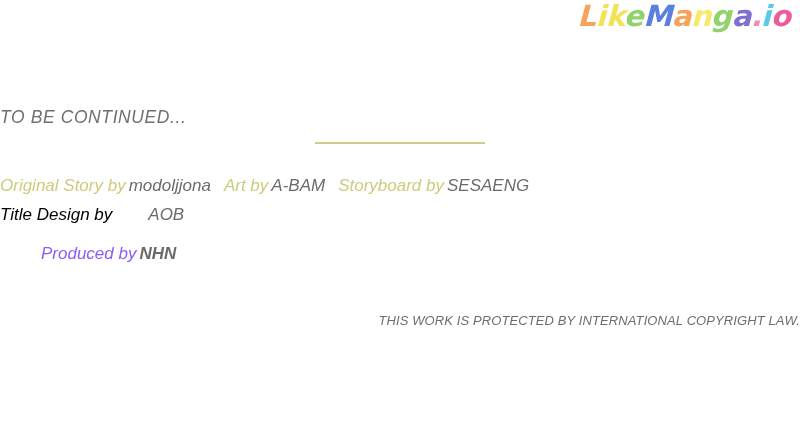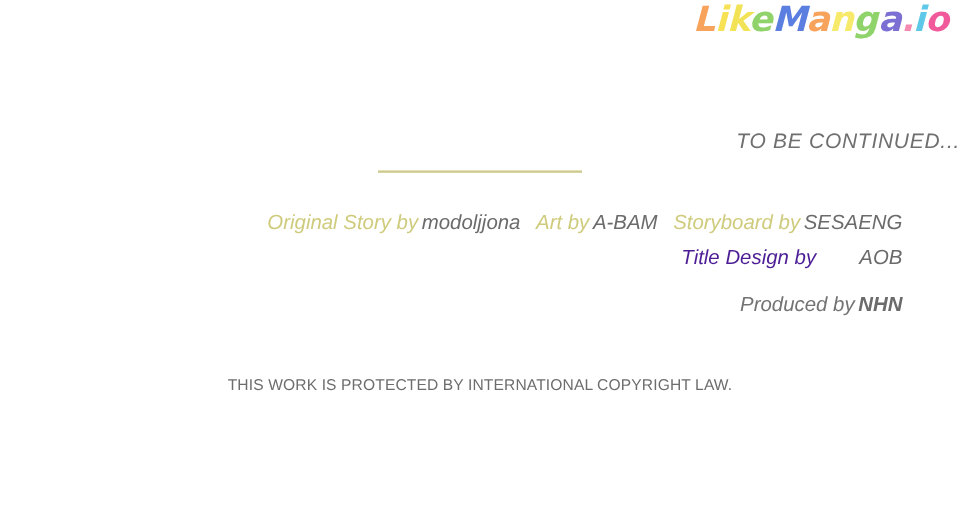--- a/index.html
+++ b/index.html
@@ -50,21 +50,21 @@
     top: 0;
     width: 800px;
     text-align: center;
   }
 
   #to-be-continued {
     position: absolute;
     top: 107px;
     left: 0;
     width: 800px;
-    text-align: right;
+    text-align: left;
     font-family: "Liberation Sans", sans-serif;
     font-style: italic;
     font-size: 17.5px;
     letter-spacing: 0.6px;
     color: #6f6f6f;
     white-space: nowrap;
   }
 
   #credits-divider {
     position: absolute;
@@ -73,21 +73,21 @@
     transform: translateX(-50%);
     width: 170px;
     height: 2px;
     background: #cfcb8f;
   }
 
   .credit-line {
     position: absolute;
     left: 0;
     width: 752px;
-    text-align: right;
+    text-align: left;
     white-space: nowrap;
     font-family: "Liberation Sans", sans-serif;
     font-style: italic;
     font-size: 17px;
   }
   #credit-line-1 { top: 176px; }
   #credit-line-2 { top: 205px; }
   #credit-line-3 { top: 244px; }
 
   .credit-role {
@@ -102,22 +102,23 @@
   .credit-gap {
     display: inline-block;
     width: 13px;
   }
 
   #copyright-notice {
     position: absolute;
     top: 313px;
     left: 0;
     width: 800px;
-    text-align: center;
+    text-align: right;
     font-family: "Liberation Sans", sans-serif;
+    font-style: italic;
     font-size: 13px;
     letter-spacing: 0.1px;
     color: #6d6d6d;
     white-space: nowrap;
   }
 </style>
 </head>
 <body style="background: rgb(255, 255, 255);">
 
 <div id="site-logo">
@@ -136,19 +137,19 @@
   </div>
 
 <div id="credits-panel">
 
   <div id="to-be-continued">TO BE CONTINUED...</div>
 
   <div id="credits-divider" style="background: rgb(207, 203, 143);"></div>
 
   <div class="credit-line" id="credit-line-1"><span class="credit-role" style="color: rgb(207, 203, 125);">Original Story by</span><span class="credit-name" style="color: rgb(107, 107, 107);">modoljjona</span><span class="credit-gap"></span><span class="credit-role" style="color: rgb(207, 203, 125);">Art by</span><span class="credit-name" style="color: rgb(107, 107, 107);">A-BAM</span><span class="credit-gap"></span><span class="credit-role" style="color: rgb(207, 203, 125);">Storyboard by</span><span class="credit-name" style="color: rgb(107, 107, 107);">SESAENG</span></div>
 
-  <div class="credit-line" id="credit-line-2"><span class="credit-role" style="color: #4c1d95; margin-left: 39px;">Title Design by</span><span class="credit-name" style="color: rgb(107, 107, 107); margin-left: 36px;">AOB</span></div>
+  <div class="credit-line" id="credit-line-2"><span class="credit-role" style="color: #000000;">Title Design by</span><span class="credit-name" style="color: rgb(107, 107, 107); margin-left: 36px;">AOB</span></div>
 
-  <div class="credit-line" id="credit-line-3"><span class="credit-role" style="color: #737373;">Produced by</span><span class="credit-name" style="color: rgb(107, 107, 107); font-weight: bold;">NHN</span></div>
+  <div class="credit-line" id="credit-line-3"><span class="credit-role" style="color: #8b5cf6; margin-left: 41px;">Produced by</span><span class="credit-name" style="color: rgb(107, 107, 107); font-weight: bold;">NHN</span></div>
 
   <div id="copyright-notice">THIS WORK IS PROTECTED BY INTERNATIONAL COPYRIGHT LAW.</div>
 
 </div>
 
 </body></html>

